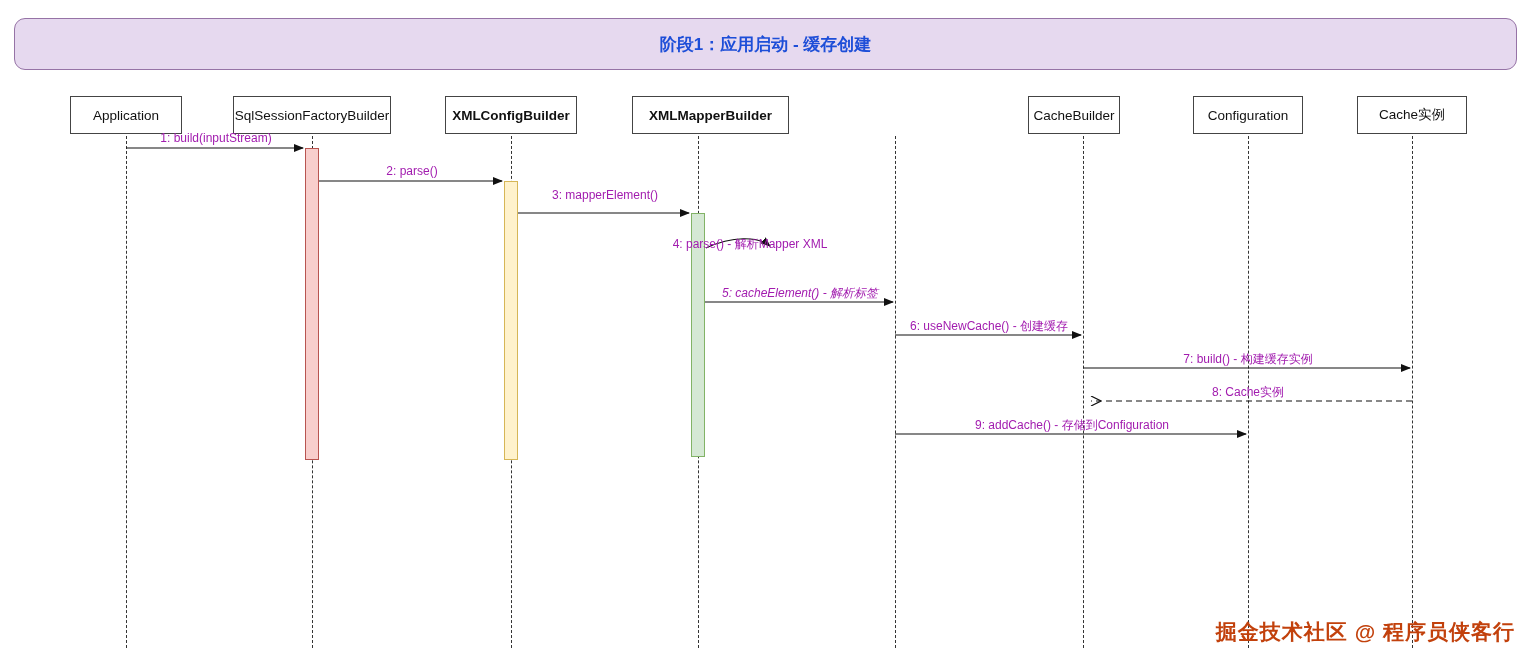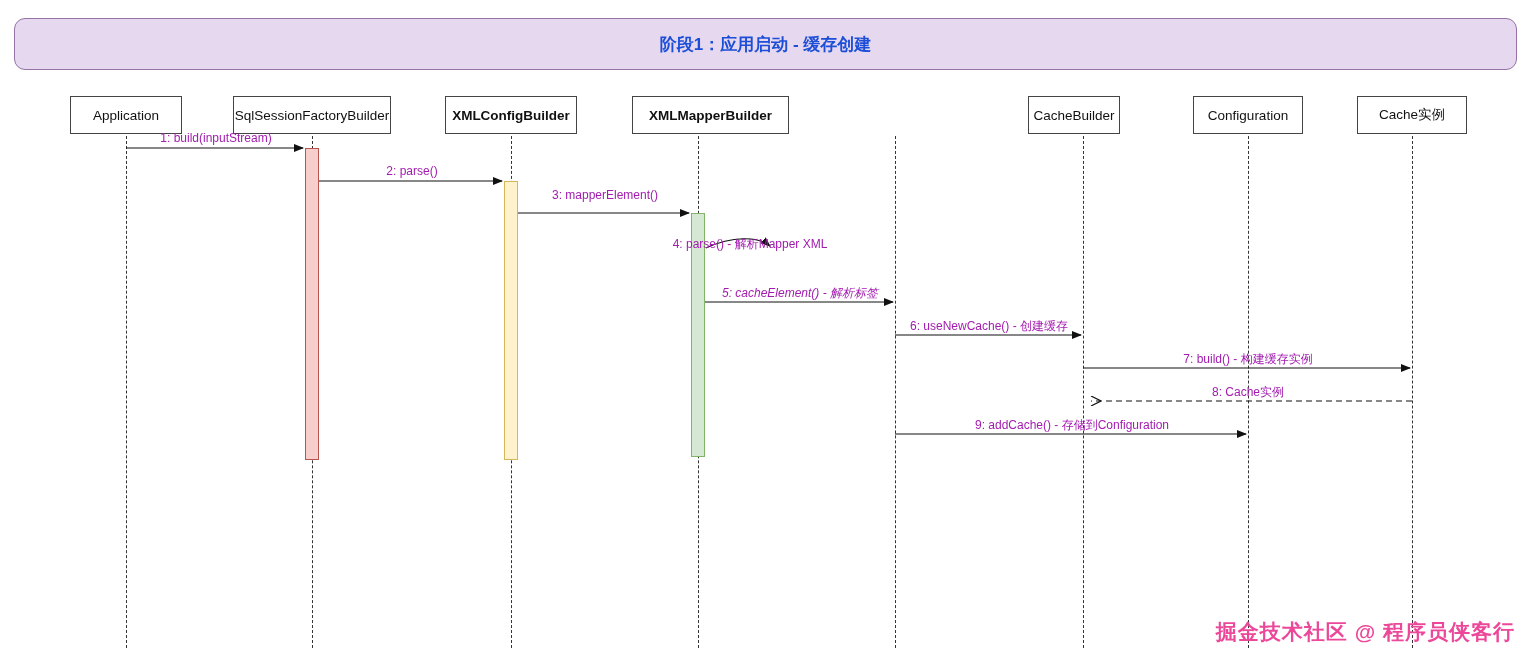--- a/index.html
+++ b/index.html
@@ -28,21 +28,21 @@
   .act-red{background:var(--act-red-bg,#f8cecc);border-color:var(--act-red-border,#b85450);}
   .act-yellow{background:var(--act-yellow-bg,#fff2cc);border-color:var(--act-yellow-border,#d6b656);}
   .act-green{background:var(--act-green-bg,#d5e8d4);border-color:var(--act-green-border,#82b366);}
   .arrows{position:absolute;left:0;top:0;z-index:4;pointer-events:none;}
   .msg-label{
     position:absolute;transform:translateX(-50%);white-space:nowrap;
     font-size:12px;color:#a21caf;z-index:5;
   }
   .watermark{
     position:absolute;right:18px;top:618px;font-size:21px;font-weight:600;
-    color:#ec4899;z-index:6;letter-spacing:1px;
+    color:#c2410c;z-index:6;letter-spacing:1px;
   }
 </style>
 </head>
 <body>
 
 <div class="canvas">
 
   <div class="title-bar">阶段1：应用启动 - 缓存创建</div>
 
   <div class="lifeline" style="left:126px;"></div>

